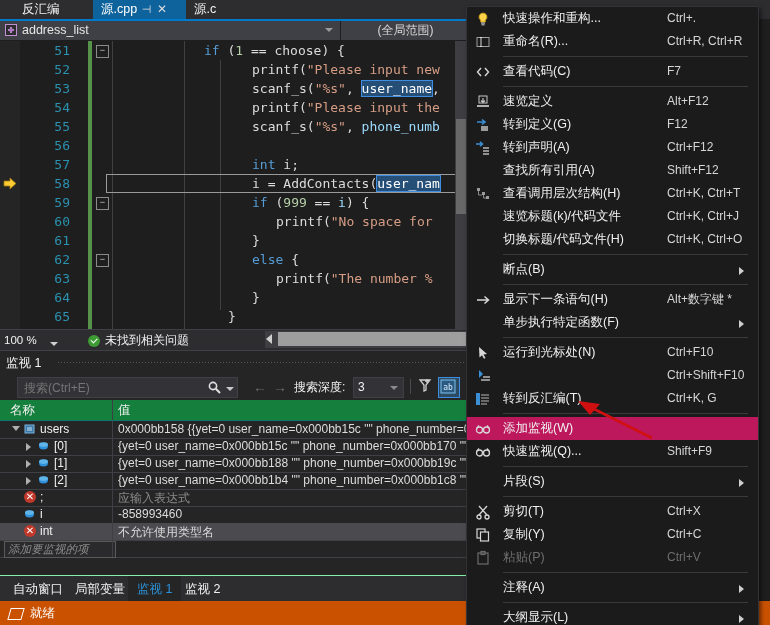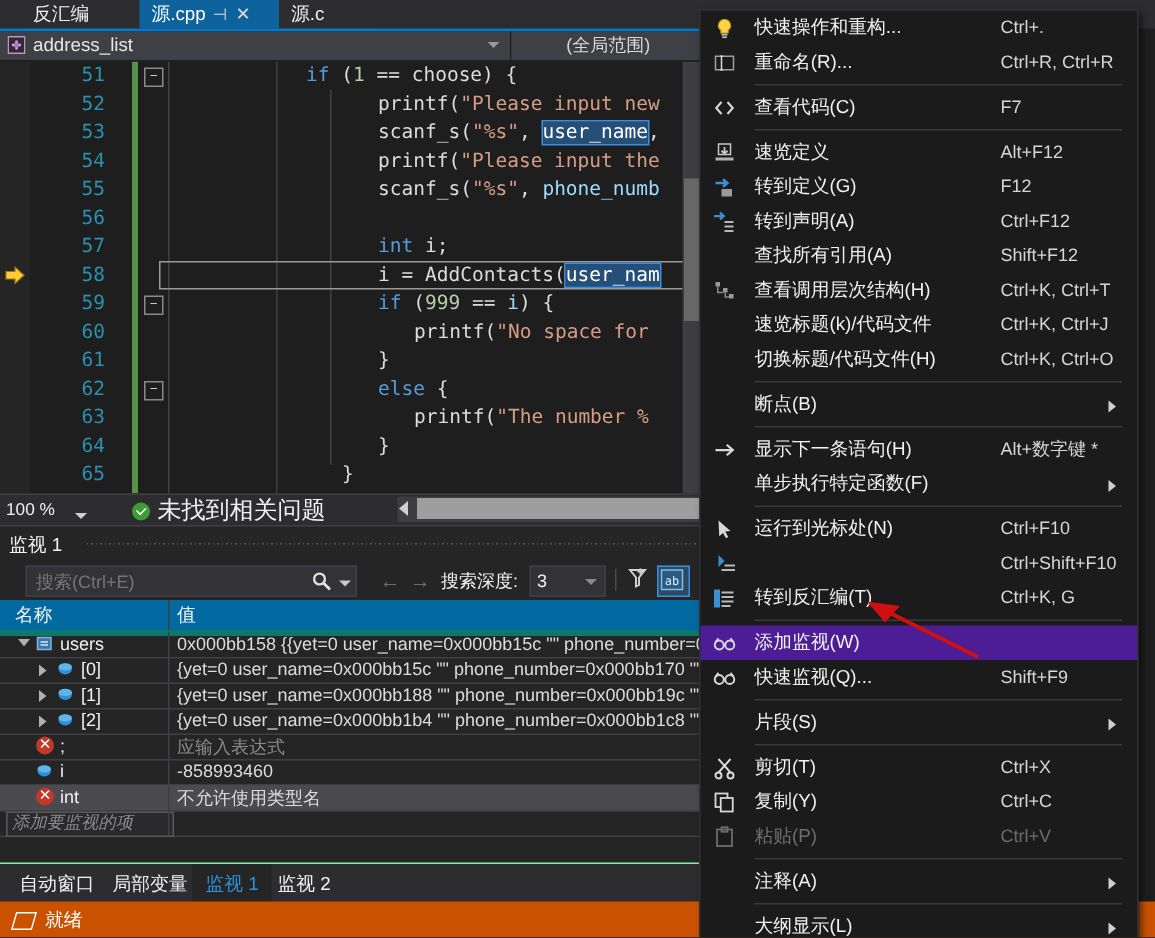--- a/index.html
+++ b/index.html
@@ -52,21 +52,21 @@
 
   
   .editstatus{position:absolute;left:0;top:329px;width:470px;height:21px;background:#2d2d30;
               border-top:1px solid #3f3f46;}
   .zoombox{position:absolute;left:4px;top:3px;width:56px;height:15px;color:#f1f1f1;font-size:11.5px;line-height:15px;}
   .zoomcaret{position:absolute;left:46px;top:9px;width:0;height:0;
              border-left:4px solid transparent;border-right:4px solid transparent;border-top:4px solid #d0d0d0;}
   .okicon{position:absolute;left:88px;top:5px;width:12px;height:12px;border-radius:50%;background:#3f9c35;}
   .okicon:after{content:"";position:absolute;left:3px;top:3px;width:5px;height:2.5px;
                 border-left:1.6px solid #fff;border-bottom:1.6px solid #fff;transform:rotate(-45deg);}
-  .statustext{position:absolute;left:105px;top:3px;font-size:16px;color:#f1f1f1;line-height:15px;}
+  .statustext{position:absolute;left:105px;top:3px;font-size:12px;color:#f1f1f1;line-height:15px;}
   .hscroll{position:absolute;left:265px;top:331px;width:205px;height:17px;background:#3e3e42;}
   .hleftarr{position:absolute;left:266px;top:334px;width:0;height:0;
             border-top:5px solid transparent;border-bottom:5px solid transparent;border-right:6px solid #cfcfcf;}
   .hthumb{position:absolute;left:278px;top:332px;width:192px;height:14px;background:#9e9e9e;}
 
   
   .watchpanel{position:absolute;left:0;top:350px;width:470px;height:225px;background:#252526;
               border-top:1px solid #3f3f46;}
   .watchtitle{position:absolute;left:6px;top:4px;font-size:12.5px;color:#f1f1f1;}
   .watchtitledots{position:absolute;left:58px;top:11px;right:4px;height:1px;
@@ -84,22 +84,22 @@
   .navarrow{position:absolute;top:6px;font-size:14px;color:#6c6c6c;line-height:14px;}
   .depthlabel{position:absolute;left:281px;top:5px;font-size:12px;color:#f1f1f1;}
   .depthbox{position:absolute;left:340px;top:3px;width:49px;height:19px;background:#333337;border:1px solid #3f3f46;}
   .depthval{position:absolute;left:4px;top:0;height:19px;line-height:19px;font-size:12px;color:#f1f1f1;}
   .depthcaret{position:absolute;left:36px;top:8px;width:0;height:0;
               border-left:4px solid transparent;border-right:4px solid transparent;border-top:4px solid #8a8a8a;}
   .tbsep{position:absolute;left:397px;top:5px;width:1px;height:15px;background:#4a4a50;}
   .tbbtn{position:absolute;top:3px;width:20px;height:19px;}
   .tbbtn.sel{border:1px solid #3e8de0;background:#2d4a63;}
 
-  .gridhdr{position:absolute;left:0;top:49px;width:470px;height:20px;background:#0369a1;
-           border-bottom:4px solid #0f766e;}
+  .gridhdr{position:absolute;left:0;top:49px;width:470px;height:20px;background:#15803d;
+           border-bottom:1px solid #0f766e;}
   .gridhdr .c1{position:absolute;left:10px;top:2px;font-size:12.5px;color:#f1f1f1;}
   .gridhdr .c2{position:absolute;left:118px;top:2px;font-size:12.5px;color:#f1f1f1;}
   .gridhdr .sepv{position:absolute;left:112px;top:0;width:1px;height:20px;background:#3f3f46;}
 
   .wrow{position:absolute;left:0;width:470px;height:17px;border-bottom:1px solid #3f3f46;}
   .wrow.hl{background:#4a4a4f;}
   .wname{position:absolute;top:1px;font-size:12px;color:#f1f1f1;white-space:nowrap;}
   .wval{position:absolute;left:118px;top:1px;font-size:12px;color:#dcdcdc;white-space:nowrap;
         overflow:hidden;width:348px;}
   .wval.gray{color:#8a8a8a;}
@@ -125,21 +125,21 @@
   
   .statusbar{position:absolute;left:0;top:601px;width:770px;height:24px;background:#ca5100;}
   .sbicon{position:absolute;left:9px;top:7px;width:12px;height:10px;border:1.6px solid #fff;
           transform:skewX(-16deg);}
   .sbtext{position:absolute;left:30px;top:4px;font-size:12.5px;color:#ffffff;line-height:16px;}
 
   
   .ctxmenu{position:absolute;left:466px;top:6px;width:291px;background:#1b1b1c;
            border:1px solid #333337;box-shadow:2px 2px 4px rgba(0,0,0,.5);}
   .mi{position:relative;height:23px;line-height:23px;cursor:default;}
-  .mi.hl{background:#4c1d95;}
+  .mi.hl{background:#be185d;}
   .mi .milabel{position:absolute;left:36px;top:0;font-size:12.5px;color:#f1f1f1;white-space:nowrap;}
   .mi.disabled .milabel{color:#6d6d6d;}
   .mi .mishort{position:absolute;left:200px;top:0;font-size:12px;color:#d6d6d6;white-space:nowrap;}
   .mi.disabled .mishort{color:#6d6d6d;}
   .mi .miicon{position:absolute;left:8px;top:4px;width:16px;height:16px;}
   .mi .misub{position:absolute;left:272px;top:9px;width:0;height:0;
              border-top:4px solid transparent;border-bottom:4px solid transparent;border-left:5px solid #cfcfcf;}
   .msep{height:1px;background:#3a3a3c;margin:3px 10px 3px 36px;}
 
   

